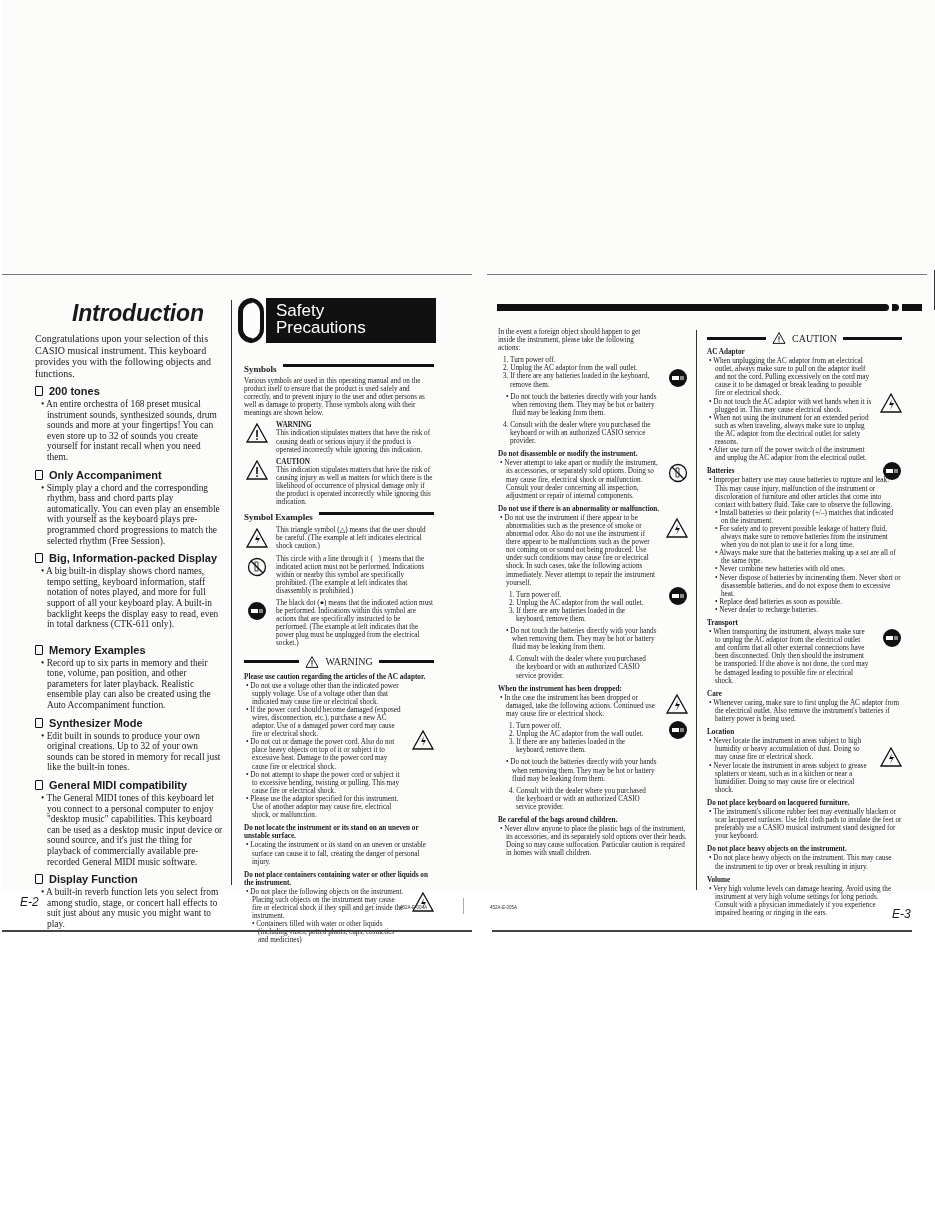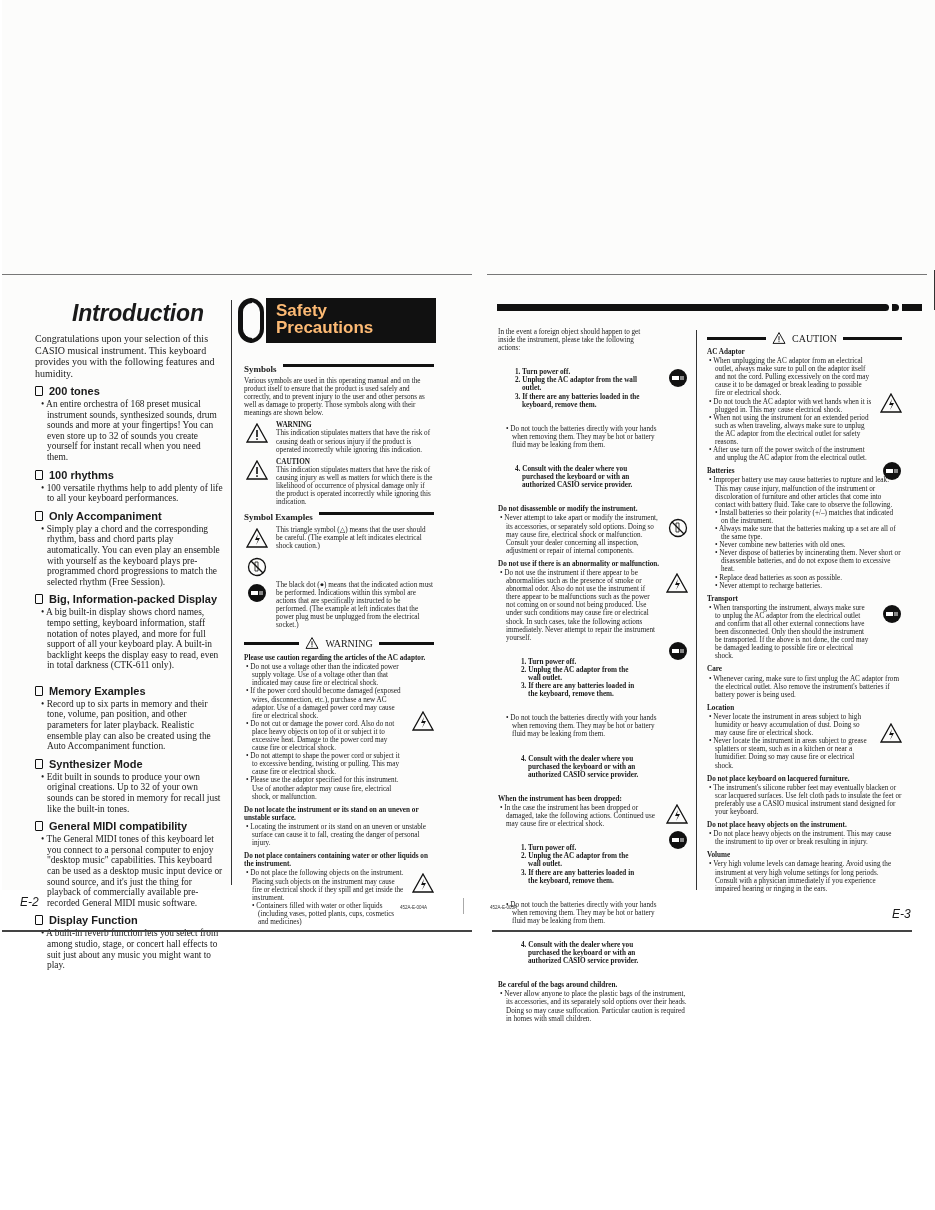--- a/index.html
+++ b/index.html
@@ -12,38 +12,38 @@
   .feat { margin: 0 0 6px 0; }
   .feat-h { font-family: "Liberation Sans", sans-serif; font-weight: bold; font-size: 11px; display: flex; align-items: center; gap: 6px; margin-bottom: 2px; }
   .box { display: inline-block; width: 6px; height: 8px; border: 1.3px solid #111; border-radius: 1px; }
   .feat-b { font-size: 9.4px; line-height: 10.6px; padding-left: 12px; text-indent: -6px; margin: 0; }
   .feat-b::before { content: "• "; }
 
   .sp-header { position: absolute; left: 234px; top: 298px; width: 200px; height: 45px; display: flex; }
   .sp-bracket { width: 30px; height: 45px; position: relative; }
   .sp-bracket .b1 { position: absolute; left: 2px; top: 0; width: 14px; height: 45px; border: 5px solid #111; border-right: none; border-radius: 14px 0 0 14px; box-sizing: border-box; }
   .sp-bracket .b2 { position: absolute; left: 14px; top: 0; width: 14px; height: 45px; border: 4px solid #111; border-left: none; border-radius: 0 14px 14px 0; box-sizing: border-box; }
-  .sp-black { flex: 1; background: #111; color: #fdba74; font-family: "Liberation Sans", sans-serif; font-weight: bold; font-size: 17px; line-height: 17px; padding: 4px 16px 0 10px; box-sizing: border-box; }
+  .sp-black { flex: 1; background: #111; color: #ffffff; font-family: "Liberation Sans", sans-serif; font-weight: normal; font-size: 17px; line-height: 17px; padding: 4px 16px 0 10px; box-sizing: border-box; }
 
   .sec-h { display: flex; align-items: flex-start; gap: 6px; font-size: 9px; font-weight: bold; margin: 6px 0 3px 0; }
   .sec-h .bar { flex: 1; height: 3px; background: #111; }
   .small { font-size: 7.2px; line-height: 8.1px; margin: 0; }
   .sym-row { display: flex; gap: 6px; margin: 4px 0; }
   .sym-icon { width: 26px; flex: 0 0 26px; display: flex; justify-content: center; padding-top: 2px; }
   .sym-text { flex: 1; }
   .sym-text .lbl { font-size: 7.2px; font-weight: bold; }
 
   .banner { display: flex; align-items: center; gap: 6px; margin: 8px 0 4px 0; font-size: 10px; }
   .banner .bar { flex: 1; height: 3px; background: #111; }
   .h-bold { font-size: 7.2px; line-height: 8.1px; font-weight: bold; margin: 5px 0 1px 0; }
   .ul { margin: 0; padding: 0; list-style: none; }
   .ul li { font-size: 7.2px; line-height: 8.1px; padding-left: 8px; text-indent: -6px; }
   .ul li::before { content: "•  "; }
   .ul.sub li { padding-left: 14px; }
-  .ol { margin: 16px; padding: 0; list-style: none; font-weight: bold; }
+  .ol { margin: 4px; padding: 0; list-style: none; }
   .ol li { font-size: 7.2px; line-height: 8.1px; padding-left: 8px; text-indent: -7px; }
   .withicon { position: relative; padding-right: 30px; }
   .side-icon { position: absolute; right: 0; }
 
   .right-bar { position: absolute; left: 495px; top: 303px; width: 425px; height: 8px; display: flex; align-items: center; }
   .right-bar .long { width: 393px; height: 7px; background: #111; border-radius: 0 4px 4px 0; }
   .right-bar .chev { width: 7px; height: 7px; background: #111; border-radius: 0 4px 4px 0; margin-left: 3px; }
   .right-bar .end { width: 20px; height: 7px; background: #111; margin-left: 3px; }
 
   .pageno { position: absolute; font-family: "Liberation Sans", sans-serif; font-style: italic; font-size: 12px; }
@@ -54,34 +54,27 @@
 <body>
 
 <div class="page">
 
   <div class="hrule" style="left:0;top:274px;width:470px;"></div>
   <div class="hrule" style="left:485px;top:274px;width:440px;"></div>
   <div class="vline" style="left:932px;top:270px;height:40px;"></div>
 
   <div class="intro-title">Introduction</div>
   <div class="col" style="left:33px;top:333px;width:188px;">
-    <p class="intro-lead">Congratulations upon your selection of this CASIO musical instrument. This keyboard provides you with the following features and humidity.</p>
+    <p class="intro-lead">Congratulations upon your selection of this CASIO musical instrument. This keyboard provides you with the following objects and functions.</p>
     <div class="feat">
       <div class="feat-h">
           <span class="box"></span>
           <span>200 tones</span>
         </div>
       <p class="feat-b">An entire orchestra of 168 preset musical instrument sounds, synthesized sounds, drum sounds and more at your fingertips! You can even store up to 32 of sounds you create yourself for instant recall when you need them.</p>
-    </div>
-    <div class="feat">
-      <div class="feat-h">
-          <span class="box"></span>
-          <span>100 rhythms</span>
-        </div>
-      <p class="feat-b">100 versatile rhythms help to add plenty of life to all your keyboard performances.</p>
     </div>
     <div class="feat">
       <div class="feat-h">
           <span class="box"></span>
           <span>Only Accompaniment</span>
         </div>
       <p class="feat-b">Simply play a chord and the corresponding rhythm, bass and chord parts play automatically. You can even play an ensemble with yourself as the keyboard plays pre-programmed chord progressions to match the selected rhythm (Free Session).</p>
     </div>
     <div class="feat">
       <div class="feat-h">
@@ -179,20 +172,21 @@
       <p class="small sym-text">This triangle symbol (△) means that the user should be careful. (The example at left indicates electrical shock caution.)</p>
     </div>
     <div class="sym-row">
       <div class="sym-icon">
         <svg width="20" height="20" viewBox="0 0 20 20">
             <circle cx="10" cy="10" r="8.5" fill="none" stroke="#111" stroke-width="1.3"></circle>
             <line x1="4" y1="4" x2="16" y2="16" stroke="#111" stroke-width="1.3"></line>
             <path d="M8 5 L11 5 L11 14 L8 14 Z" fill="none" stroke="#111" stroke-width="0.8"></path>
           </svg>
       </div>
+      <p class="small sym-text">This circle with a line through it (⃠) means that the indicated action must not be performed. Indications within or nearby this symbol are specifically prohibited. (The example at left indicates that disassembly is prohibited.)</p>
     </div>
     <div class="sym-row">
       <div class="sym-icon">
         <svg width="20" height="20" viewBox="0 0 20 20">
             <circle cx="10" cy="10" r="9" fill="#111"></circle>
             <rect x="4" y="8" width="7" height="4" fill="#fff"></rect>
             <rect x="12" y="8.5" width="4" height="1" fill="#fff"></rect>
             <rect x="12" y="10.5" width="4" height="1" fill="#fff"></rect>
           </svg>
       </div>
@@ -374,25 +368,26 @@
           <rect x="12" y="8.5" width="4" height="1" fill="#fff"></rect>
           <rect x="12" y="10.5" width="4" height="1" fill="#fff"></rect>
         </svg>
     </div>
     <div class="h-bold">Batteries</div>
     <ul class="ul">
         <li>Improper battery use may cause batteries to rupture and leak. This may cause injury, malfunction of the instrument or discoloration of furniture and other articles that come into contact with battery fluid. Take care to observe the following.</li>
       </ul>
     <ul class="ul sub">
       <li>Install batteries so their polarity (+/–) matches that indicated on the instrument.</li>
+      <li>For safety and to prevent possible leakage of battery fluid, always make sure to remove batteries from the instrument when you do not plan to use it for a long time.</li>
       <li>Always make sure that the batteries making up a set are all of the same type.</li>
       <li>Never combine new batteries with old ones.</li>
       <li>Never dispose of batteries by incinerating them. Never short or disassemble batteries, and do not expose them to excessive heat.</li>
       <li>Replace dead batteries as soon as possible.</li>
-      <li>Never attempt to recharge batteries.</li>
+      <li>Never dealer to recharge batteries.</li>
     </ul>
     <div class="h-bold">Transport</div>
     <div class="withicon">
       <ul class="ul">
           <li>When transporting the instrument, always make sure to unplug the AC adaptor from the electrical outlet and confirm that all other external connections have been disconnected. Only then should the instrument be transported. If the above is not done, the cord may be damaged leading to possible fire or electrical shock.</li>
         </ul>
       <svg class="side-icon" style="top:0px;" width="20" height="20" viewBox="0 0 20 20">
           <circle cx="10" cy="10" r="9" fill="#111"></circle>
           <rect x="4" y="8" width="7" height="4" fill="#fff"></rect>
           <rect x="12" y="8.5" width="4" height="1" fill="#fff"></rect>

